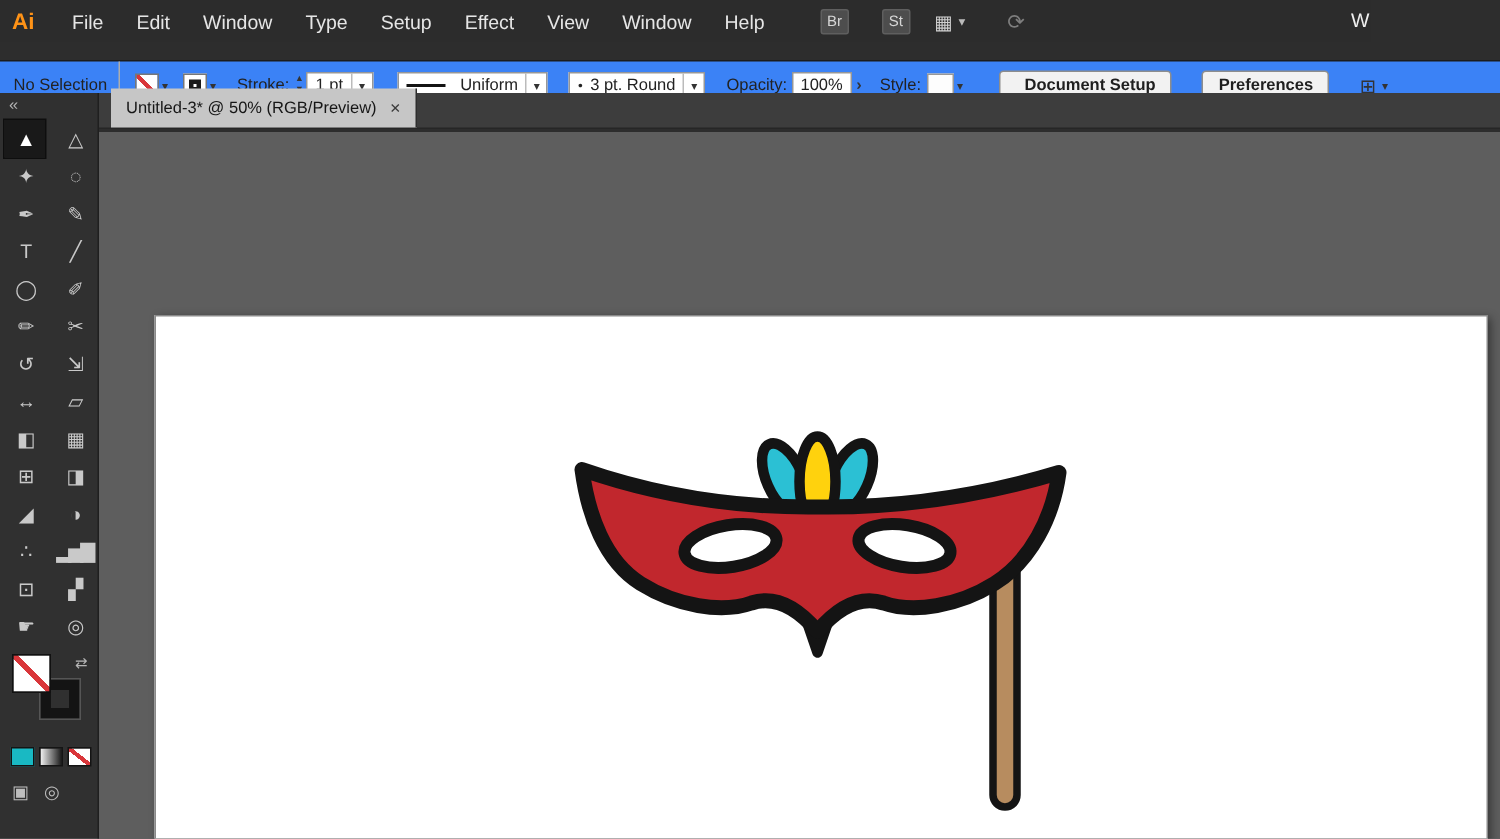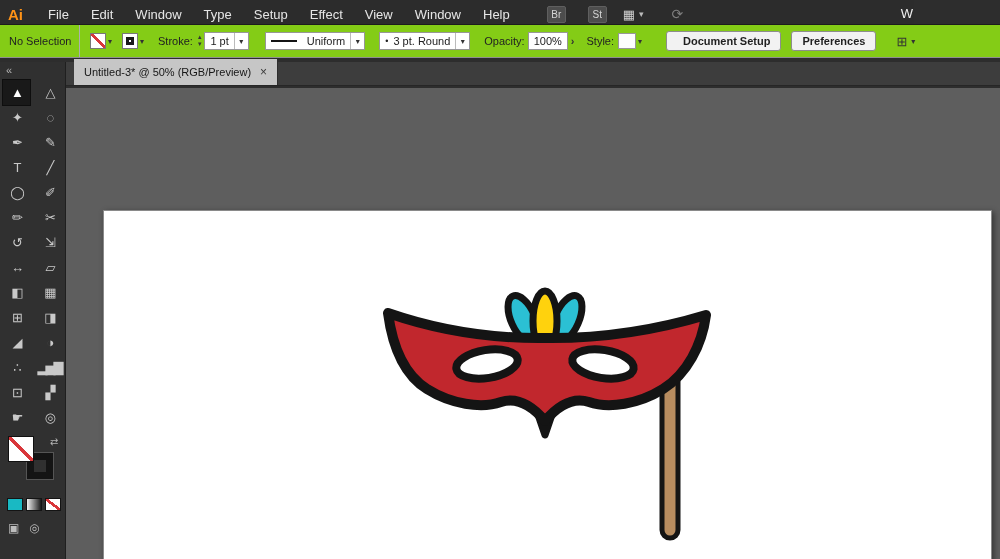--- a/index.html
+++ b/index.html
@@ -14,22 +14,22 @@
   .menu-item { padding:0 11px; height:100%; display:flex; align-items:center; cursor:default; }
   .mb-badges { display:flex; align-items:center; margin-left:26px; gap:22px; }
   .mb-badge { width:19px; height:17px; background:#4d4d4d; border:1px solid #5f5f5f;
     border-radius:2px; font-size:10px; color:#d6d6d6; display:flex; align-items:center; justify-content:center; }
   .mb-arrange { margin-left:16px; display:flex; align-items:center; gap:4px; color:#cfcfcf; font-size:13px; }
   .mb-arrange .arrow { font-size:9px; color:#bbb; }
   .mb-touch { margin-left:28px; color:#7e7e7e; font-size:14px; }
   .w-partial { position:absolute; right:1px; top:6px; color:#f0f0f0; font-size:13px; }
 
   
-  .control-bar { position:absolute; left:0; top:24px; width:1000px; height:34px;
-    background:#84cc16; border-top:1px solid #1c1c1c; border-bottom:1px solid #8f8f8f;
+  .control-bar { position:absolute; left:0; top:40px; width:1000px; height:34px;
+    background:#3b82f6; border-top:1px solid #1c1c1c; border-bottom:1px solid #8f8f8f;
     display:flex; align-items:center; font-size:11px; color:#222; }
   .sel-status { width:80px; padding-left:9px; line-height:32px; border-right:1px solid #adadad; height:100%; }
   .swatch-group { display:flex; align-items:center; margin-left:10px; gap:2px; }
   .fill-swatch { width:16px; height:16px; border:1px solid #777; background:
     linear-gradient(to top right, #fff 44%, #d9363a 44%, #d9363a 58%, #fff 58%); }
   .stroke-swatch { width:16px; height:16px; background:#fff; border:1px solid #777; position:relative; }
   .stroke-swatch::after { content:""; position:absolute; left:3px; top:3px; right:3px; bottom:3px; border:3px solid #1a1a1a; }
   .dd-arrow { font-size:8px; color:#333; }
   .cb-label { margin-left:14px; }
   .stepper { display:flex; flex-direction:column; margin-left:5px; line-height:5px; }
@@ -155,21 +155,21 @@
   <div class="field">
     <span class="val">100%</span>
   </div>
   <span class="chevron">›</span>
 
   <span class="cb-label" style="margin-left:12px;">Style:</span>
   <div class="style-swatch"></div>
   <span class="dd-arrow" style="margin-left:2px;">▾</span>
 
   <button class="cb-button">Document Setup</button>
-  <button class="cb-button" style="margin-left:10px;">Preferences</button>
+  <button class="cb-button" style="margin-left:20px;">Preferences</button>
 
   <div class="align-group">
     <span>⊞</span>
     <span class="dd-arrow">▾</span>
   </div>
 </div>
 
 <div class="workspace">
 
   <div class="toolbar">

